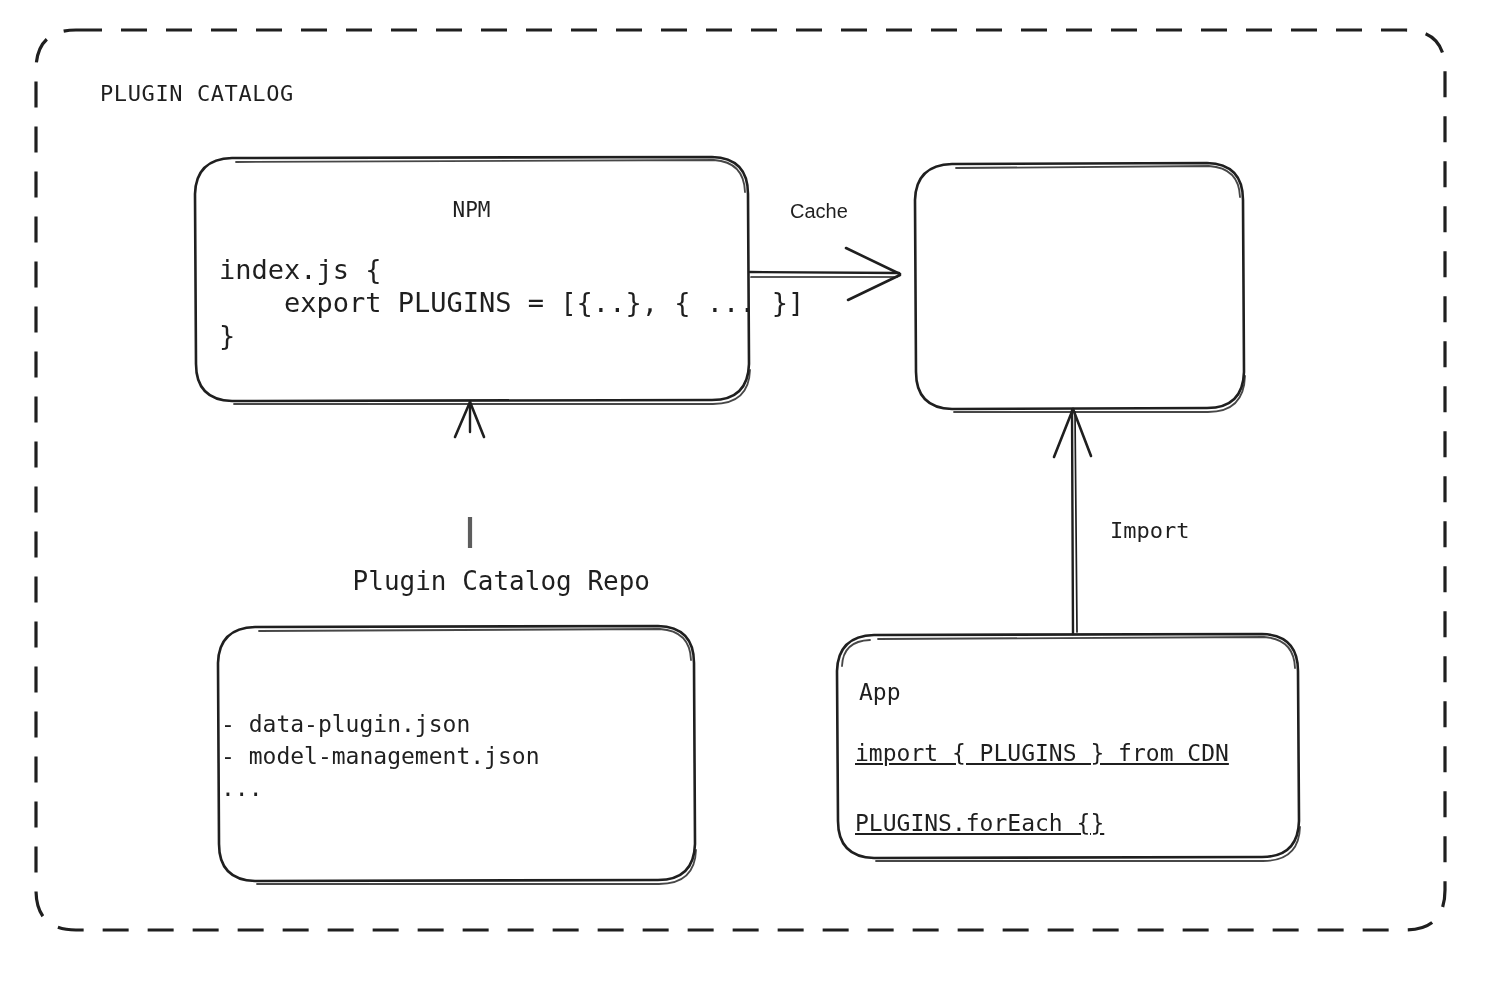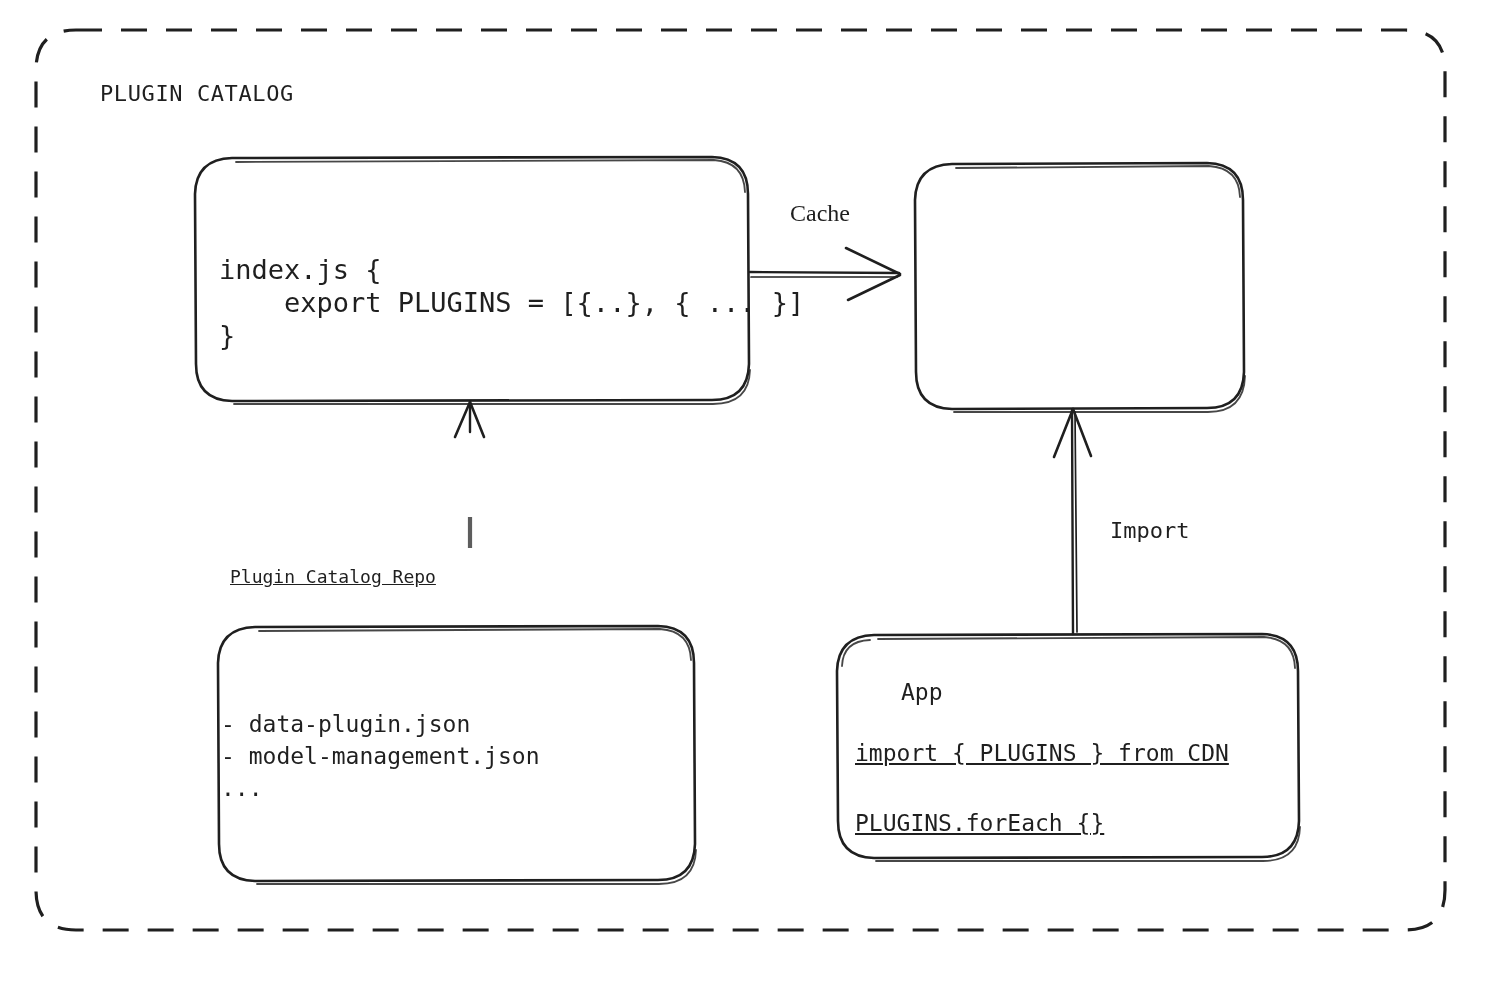--- a/index.html
+++ b/index.html
@@ -90,55 +90,53 @@
   .cdn-title {
     left: 905px;
     top: 265px;
     width: 338px;
     text-align: center;
     font-size: 23px;
   }
   .cache-label {
     left: 790px;
     top: 200px;
-    font-size: 24px;
-    font-family: Liberation Serif, serif;
+    font-size: 20px;
+    font-family: Liberation Sans, sans-serif;
   }
   .webpack-label {
     left: 340px;
     top: 447px;
     width: 262px;
     text-align: center;
     font-size: 22px;
     line-height: 32px;
   }
   .repo-label {
     left: 230px;
     top: 566px;
     width: 420px;
-    text-align: left;
-    font-size: 18px;
-    text-decoration: underline;
+    text-align: right;
+    font-size: 26px;
   }
   .repo-list {
     left: 221px;
     top: 708px;
     font-size: 23px;
     line-height: 32px;
   }
   .import-label {
     left: 1110px;
     top: 518px;
     font-size: 22px;
   }
   .app-title {
     left: 859px;
     top: 679px;
     font-size: 23px;
-    margin-left: 42px;
   }
   .app-code {
     left: 855px;
     top: 736px;
     font-size: 23px;
     line-height: 35px;
     text-decoration: underline;
   }
 </style>
 </head>
@@ -181,20 +179,21 @@
       <path class="stroke connector" d="M 1073,634 L 1072,410"></path>
       <path class="stroke connector-thin" d="M 1077,632 L 1075,412"></path>
       <path class="stroke arrowhead" d="M 1073,409 L 1054,457"></path>
       <path class="stroke arrowhead" d="M 1073,409 L 1091,456"></path>
     </g>
 
   </svg>
 
   <div class="txt frame-title">PLUGIN CATALOG</div>
 
+  <div class="txt npm-title">NPM</div>
 
   <div class="txt npm-code">index.js {
     export PLUGINS = [{..}, { ... }]
 }</div>
 
 
   <div class="txt cache-label">Cache</div>
 
 
   <div class="txt repo-label">Plugin Catalog Repo</div>

